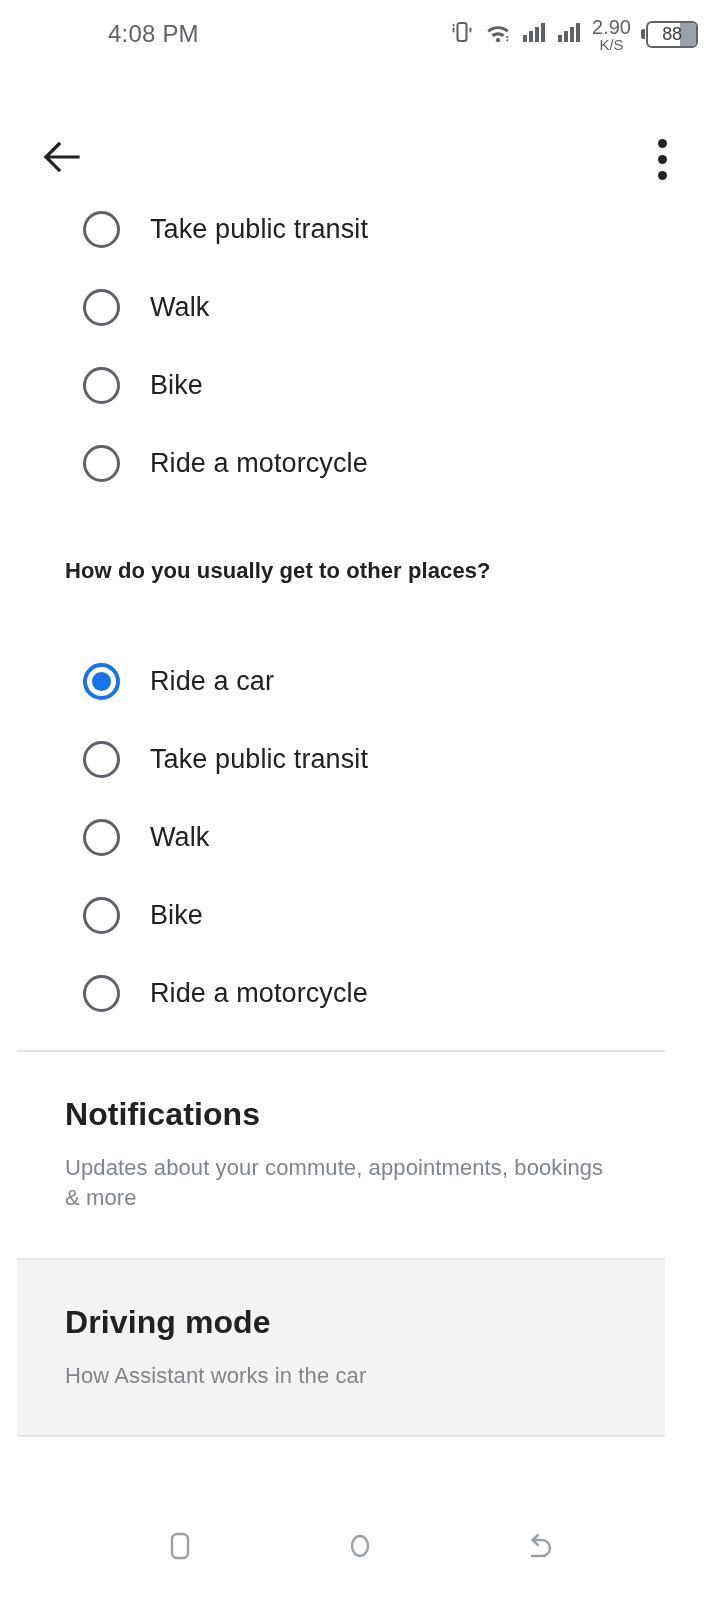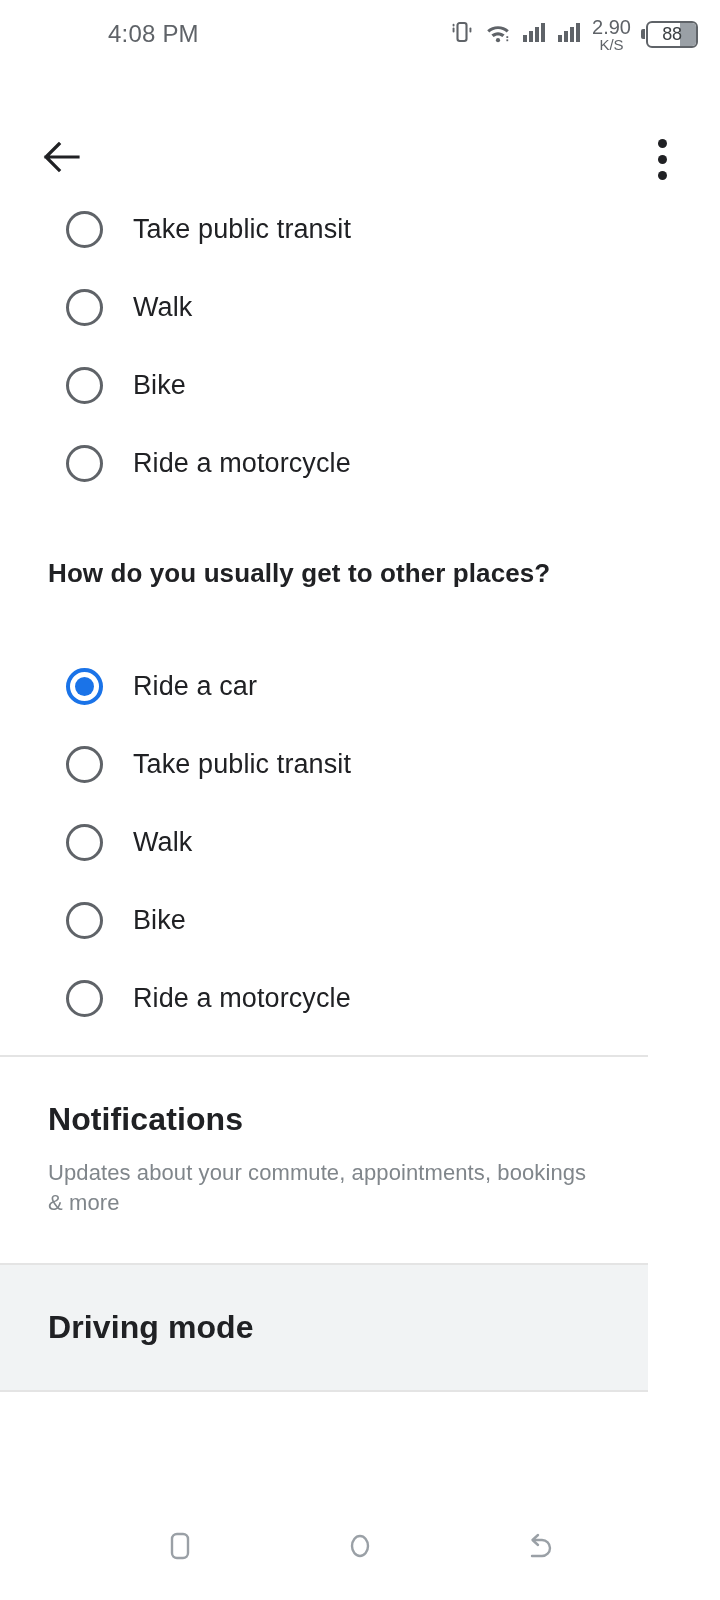--- a/index.html
+++ b/index.html
@@ -111,21 +111,21 @@
   }
   .dot {
     width: 9px; height: 9px;
     border-radius: 50%;
     background: #202124;
   }
 
   
   .content {
     position: absolute;
-    top: 190px; left: 0;
+    top: 190px; left: 17px;
     width: 648px;
   }
 
   .radio-row {
     display: flex;
     align-items: center;
     height: 78px;
     padding-left: 66px;
   }
   .radio {
@@ -149,21 +149,21 @@
     background: #1a73e8;
   }
   .radio-label {
     margin-left: 30px;
     font-size: 27px;
     color: #202124;
     letter-spacing: 0.1px;
   }
 
   .section-question {
-    font-size: 26px;
+    font-size: 22px;
     font-weight: bold;
     color: #202124;
     padding: 0 48px;
     margin-top: 56px;
     margin-bottom: 58px;
     letter-spacing: 0.1px;
   }
 
   .divider {
     height: 2px;
@@ -335,20 +335,21 @@
 
     <div class="pref-block">
       <div class="pref-title">Notifications</div>
       <div class="pref-sub">Updates about your commute, appointments, bookings &amp; more</div>
     </div>
 
     <div class="divider"></div>
 
     <div class="pref-block pressed">
       <div class="pref-title">Driving mode</div>
+      <div class="pref-sub">How Assistant works in the car</div>
     </div>
 
     <div class="divider"></div>
   </div>
 
   <div class="nav-bar">
     <div class="nav-btn">
       <span>
         <svg width="34" height="34" viewBox="0 0 34 34">
           <rect x="9" y="5" width="16" height="24" rx="5" fill="none" stroke="#9aa0a6" stroke-width="2.4"></rect>

